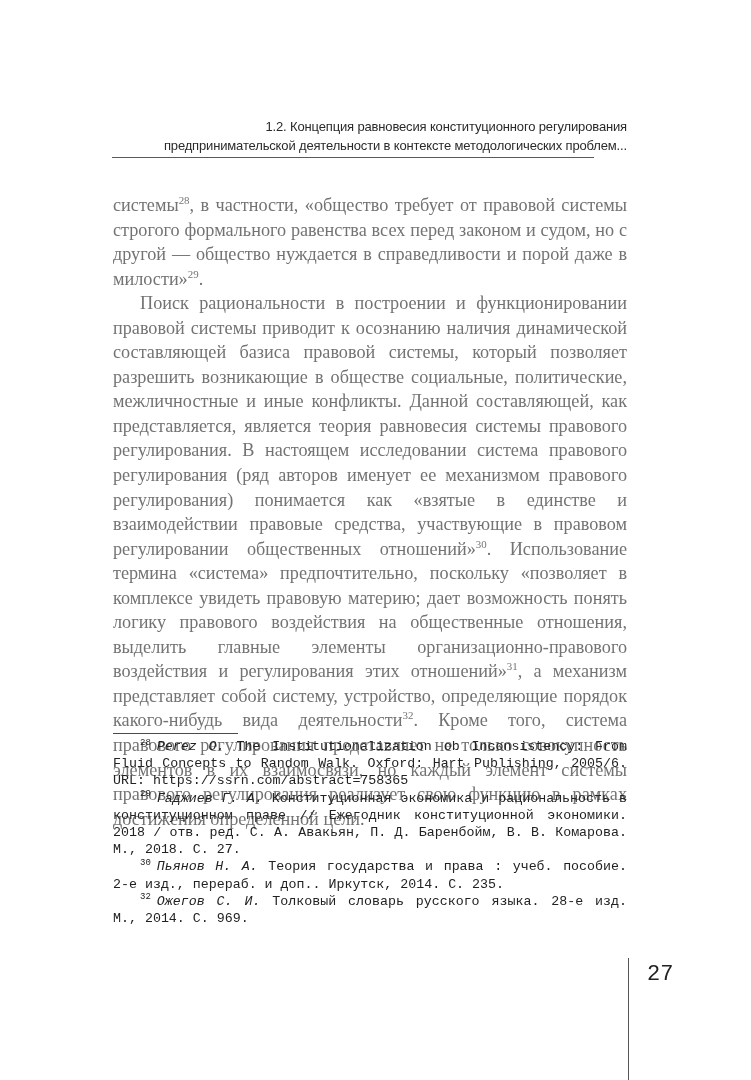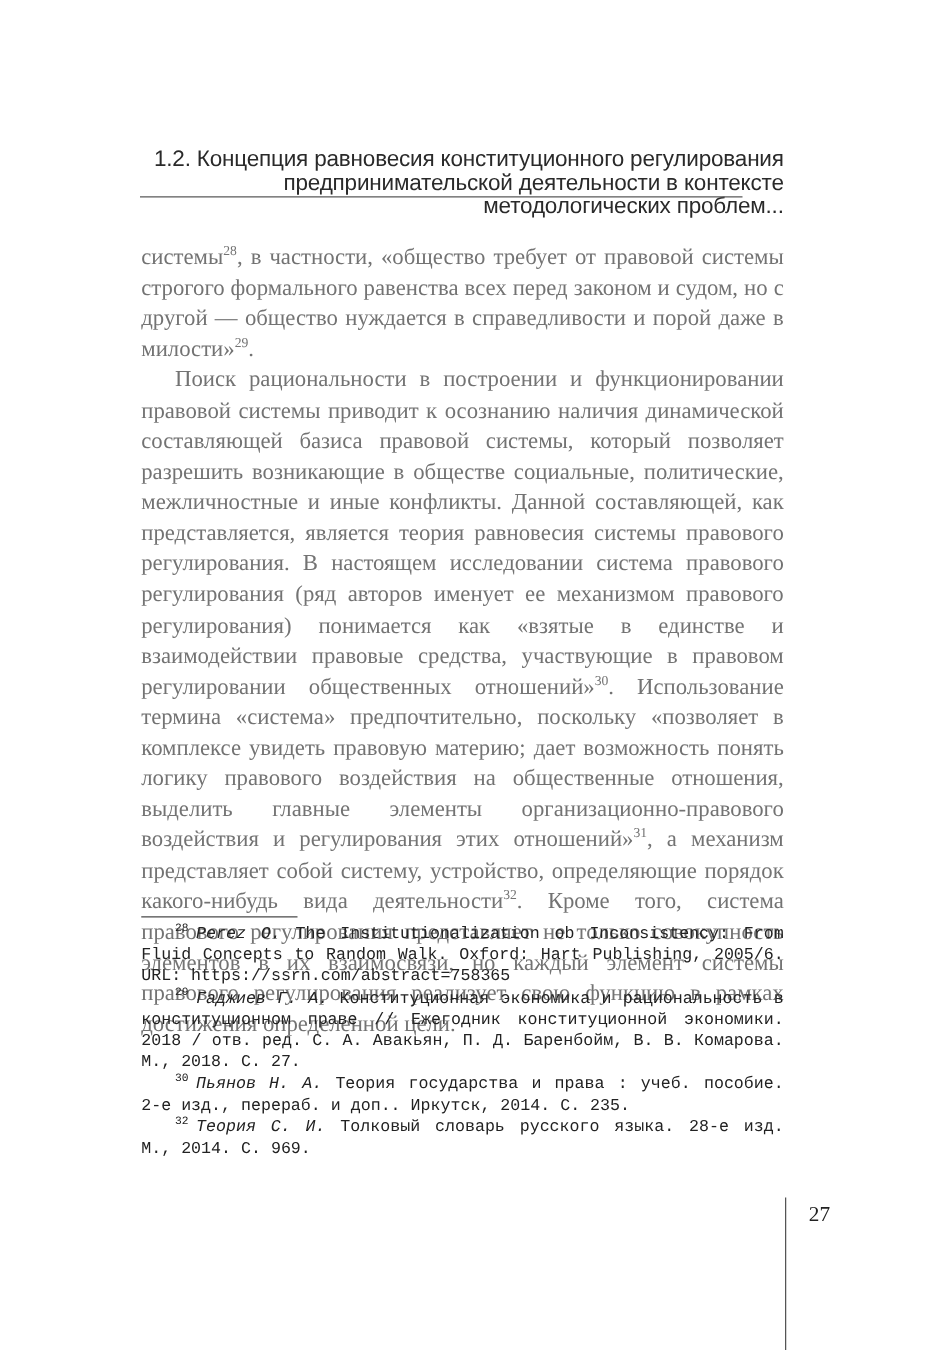--- a/index.html
+++ b/index.html
@@ -14,21 +14,21 @@
       overflow: hidden;
       color: #1c1c1c;
     }
     .running-header {
       position: absolute;
       left: 112px;
       width: 515px;
       top: 118px;
       text-align: right;
       font-family: "Liberation Sans", sans-serif;
-      font-size: 18px;
+      font-size: 13px;
       line-height: 18.5px;
       color: #2a2a2a;
       letter-spacing: -0.15px;
     }
     .header-rule {
       position: absolute;
       left: 112px;
       width: 482px;
       top: 157px;
       height: 0;
@@ -93,22 +93,22 @@
       left: 628px;
       top: 958px;
       width: 0;
       height: 122px;
       border-left: 1.3px solid #555;
     }
     .page-number {
       position: absolute;
       left: 647px;
       top: 962px;
-      font-family: Liberation Serif, serif;
-      font-size: 17px;
+      font-family: Liberation Mono, monospace;
+      font-size: 22px;
       color: #222;
     }
   </style>
 </head>
 <body>
 
 <div class="running-header">
   <div>1.2. Концепция равновесия конституционного регулирования</div>
   <div>предпринимательской деятельности в контексте методологических проблем...</div>
 </div>
@@ -118,17 +118,17 @@
   <p><span>системы</span><sup>28</sup><span>, в частности, «общество требует от правовой системы строгого формального равенства всех перед законом и судом, но с другой — общество нуждается в справедливости и порой даже в милости»</span><sup>29</sup><span>.</span></p>
   <p class="indent"><span>Поиск рациональности в построении и функционировании правовой системы приводит к осознанию наличия динамической составляющей базиса правовой системы, который позволяет разрешить возникающие в обществе социальные, политические, межличностные и иные конфликты. Данной составляющей, как представляется, является теория равновесия системы правового регулирования. В настоящем исследовании система правового регулирования (ряд авторов именует ее механизмом правового регулирования) понимается как «взятые в единстве и взаимодействии правовые средства, участвующие в правовом регулировании общественных отношений»</span><sup>30</sup><span>. Использование термина «система» предпочтительно, поскольку «позволяет в комплексе увидеть правовую материю; дает возможность понять логику правового воздействия на общественные отношения, выделить главные элементы организационно-правового воздействия и регулирования этих отношений»</span><sup>31</sup><span>, а механизм представляет собой систему, устройство, определяющие порядок какого-нибудь вида деятельности</span><sup>32</sup><span>. Кроме того, система правового регулирования представляет не только совокупность элементов в их взаимосвязи, но каждый элемент системы правового регулирования реализует свою функцию в рамках достижения определенной цели.</span></p>
 </div>
 
 <div class="footnote-rule"></div>
 
 <div class="footnotes">
   <p class="footnote"><span class="fn-num">28</span><span class="fn-author">Perez O.</span><span> The Institutionalization ob Inconsistency: From Fluid Concepts to Random Walk. Oxford: Hart Publishing, 2005/6. URL: https://ssrn.com/abstract=758365</span></p>
   <p class="footnote"><span class="fn-num">29</span><span class="fn-author">Гаджиев Г. А.</span><span> Конституционная экономика и рациональность в конституционном праве // Ежегодник конституционной экономики. 2018 / отв. ред. С. А. Авакьян, П. Д. Баренбойм, В. В. Комарова. М., 2018. С. 27.</span></p>
   <p class="footnote"><span class="fn-num">30</span><span class="fn-author">Пьянов Н. А.</span><span> Теория государства и права : учеб. пособие. 2-е изд., перераб. и доп.. Иркутск, 2014. С. 235.</span></p>
-  <p class="footnote"><span class="fn-num">32</span><span class="fn-author">Теория С. И.</span><span> Толковый словарь русского языка. 28-е изд. М., 2014. С. 969.</span></p>
+  <p class="footnote"><span class="fn-num">32</span><span class="fn-author">Ожегов С. И.</span><span> Толковый словарь русского языка. 28-е изд. М., 2014. С. 969.</span></p>
 </div>
 
 <div class="page-rule"></div>
 <div class="page-number">27</div>
 
 </body></html>

